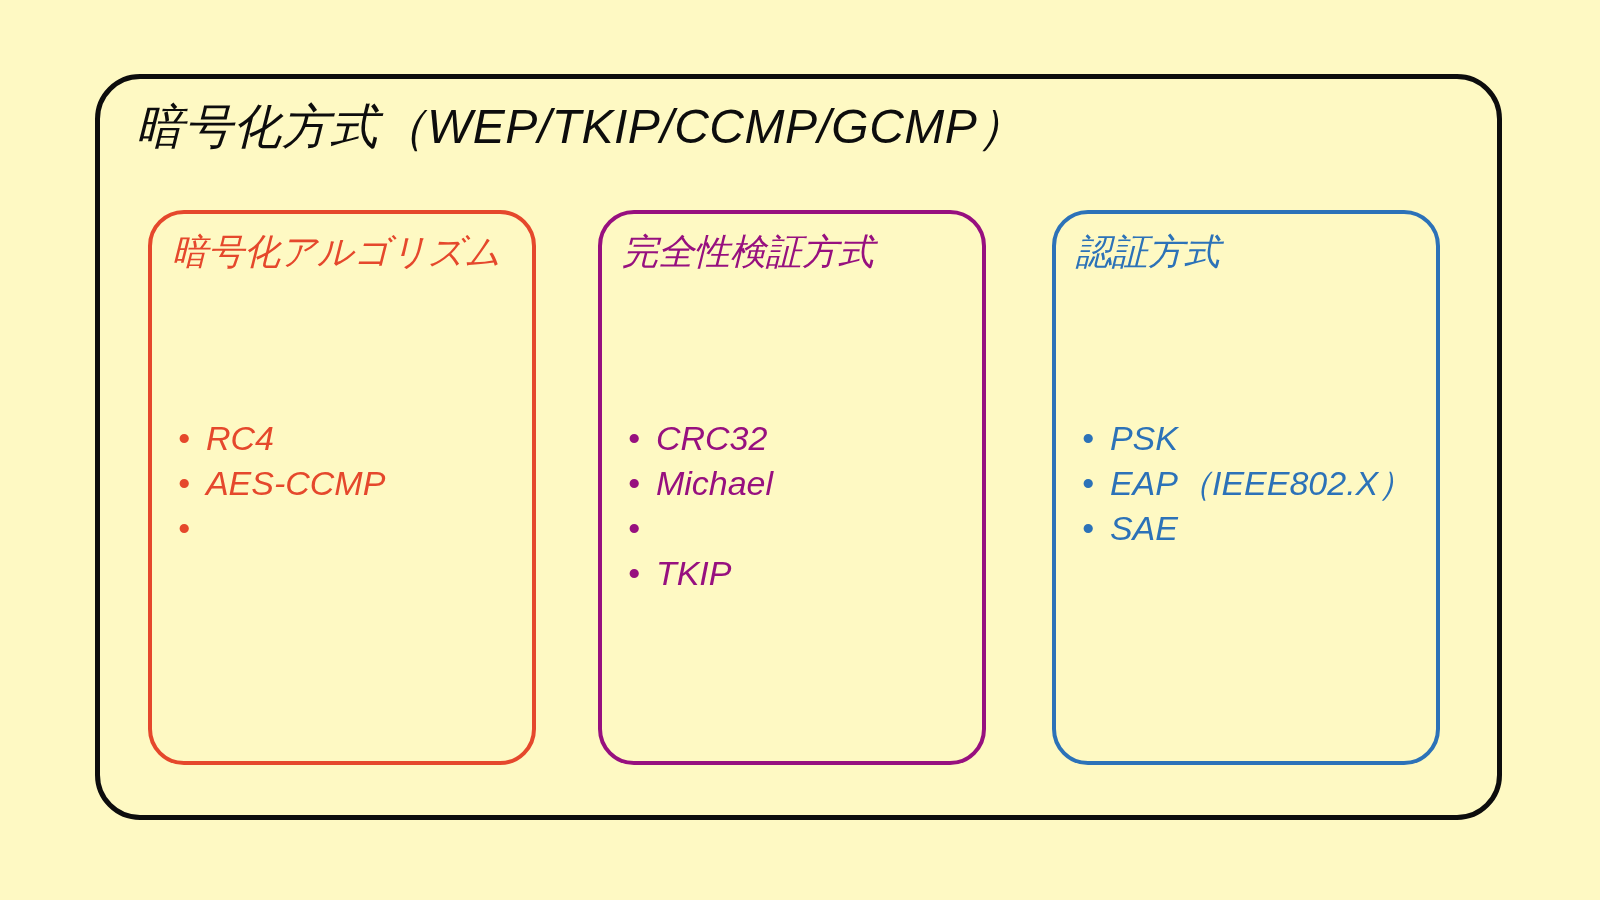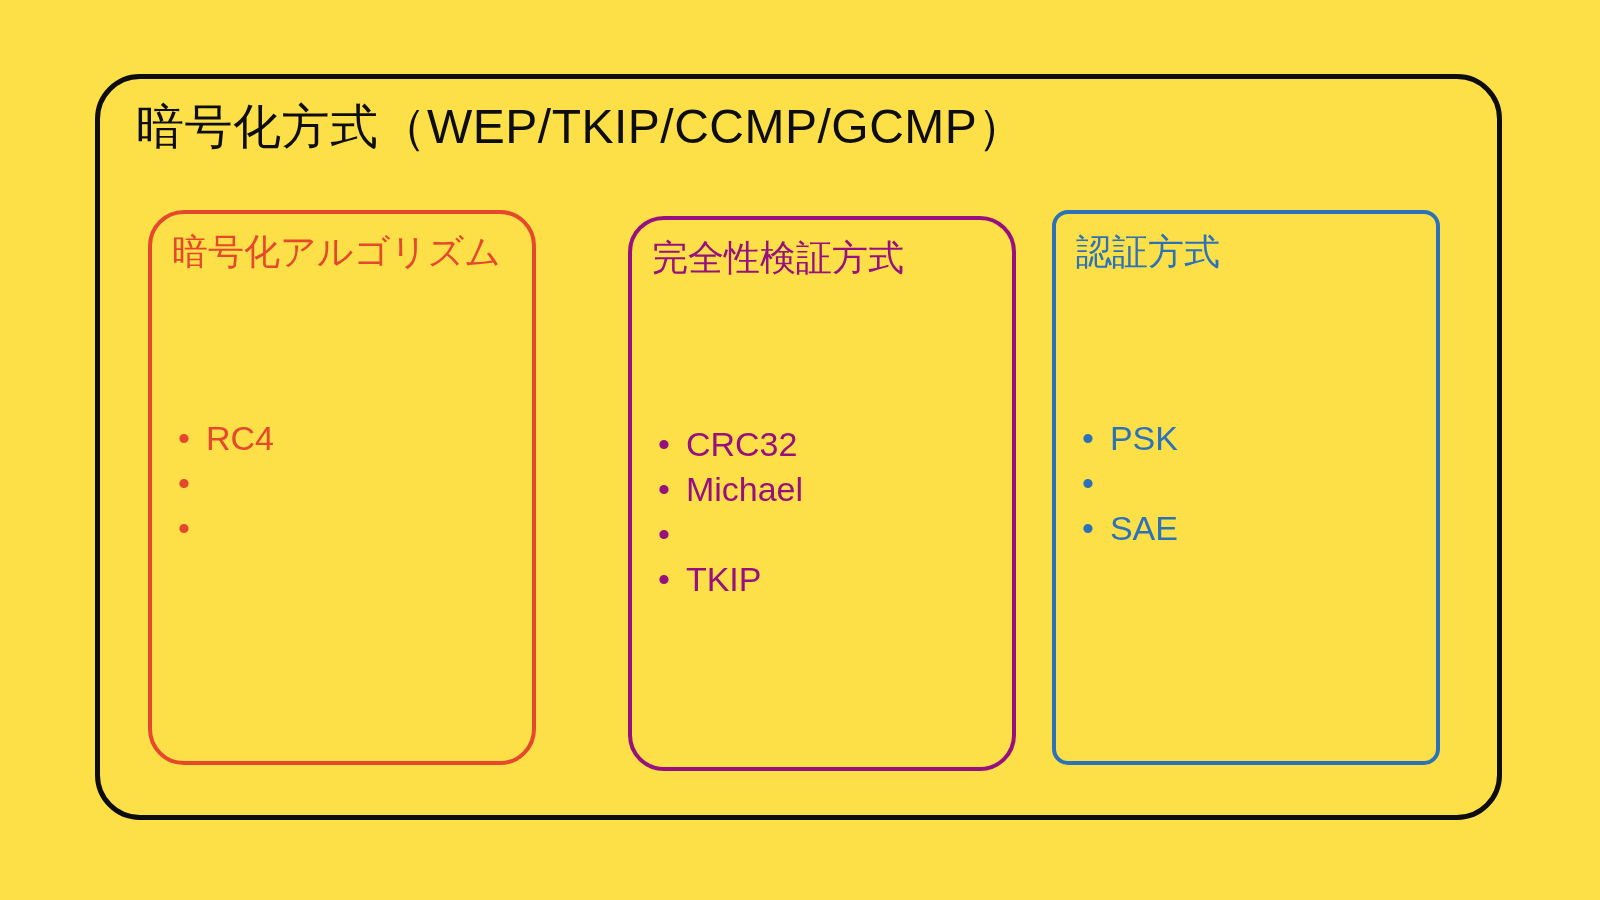--- a/index.html
+++ b/index.html
@@ -5,22 +5,23 @@
   html, body {
     margin: 0;
     padding: 0;
     background: #ffffff;
     font-family: "Liberation Sans", "DejaVu Sans", sans-serif;
   }
   .canvas {
     position: relative;
     width: 1600px;
     height: 900px;
-    background: #fde047;
+    background: #fef9c3;
     overflow: hidden;
+    font-style: italic;
   }
   .outer-frame {
     position: absolute;
     left: 95px;
     top: 74px;
     width: 1407px;
     height: 746px;
     border: 5px solid #0d0d0d;
     border-radius: 45px;
     box-sizing: border-box;
@@ -39,22 +40,22 @@
     position: absolute;
     top: 131px;
     width: 388px;
     height: 555px;
     border: 4px solid var(--c);
     border-radius: 36px;
     box-sizing: border-box;
     color: var(--c);
   }
   .group-0 { left: 48px; }
-  .group-1 { left: 528px; margin-top: 6px; }
-  .group-2 { left: 952px; border-radius: 16px; }
+  .group-1 { left: 498px; }
+  .group-2 { left: 952px; }
   .group-title {
     margin: 14px 0 0 20px;
     font-size: 36px;
     font-weight: 500;
     white-space: nowrap;
   }
   .items {
     list-style: none;
     margin: 0;
     padding: 0 0 0 26px;
@@ -84,20 +85,21 @@
 
     <section class="group group-0" style="--c: #E5482C;">
       <div class="group-title">暗号化アルゴリズム</div>
       <ul class="items">
         <li class="item">
           <span class="dot">•</span>
           <span class="label">RC4</span>
         </li>
         <li class="item">
           <span class="dot">•</span>
+          <span class="label">AES-CCMP</span>
         </li>
         <li class="item">
           <span class="dot">•</span>
         </li>
       </ul>
     </section>
 
     <section class="group group-1" style="--c: #97107F;">
       <div class="group-title">完全性検証方式</div>
       <ul class="items">
@@ -121,20 +123,21 @@
 
     <section class="group group-2" style="--c: #2C72B8;">
       <div class="group-title">認証方式</div>
       <ul class="items">
         <li class="item">
           <span class="dot">•</span>
           <span class="label">PSK</span>
         </li>
         <li class="item">
           <span class="dot">•</span>
+          <span class="label">EAP（IEEE802.X）</span>
         </li>
         <li class="item">
           <span class="dot">•</span>
           <span class="label">SAE</span>
         </li>
       </ul>
     </section>
   </div>
 </div>
 

